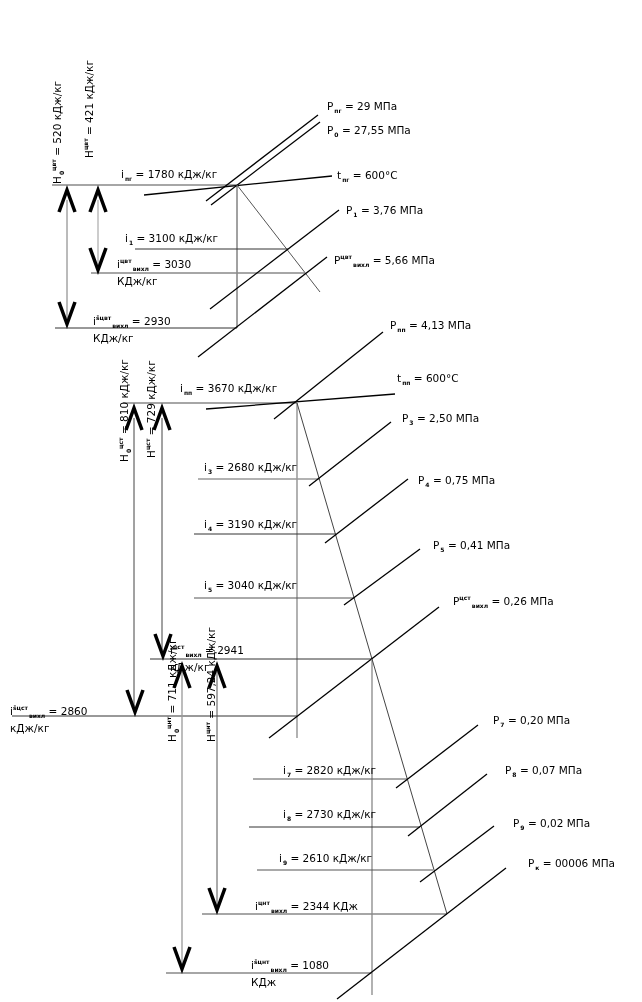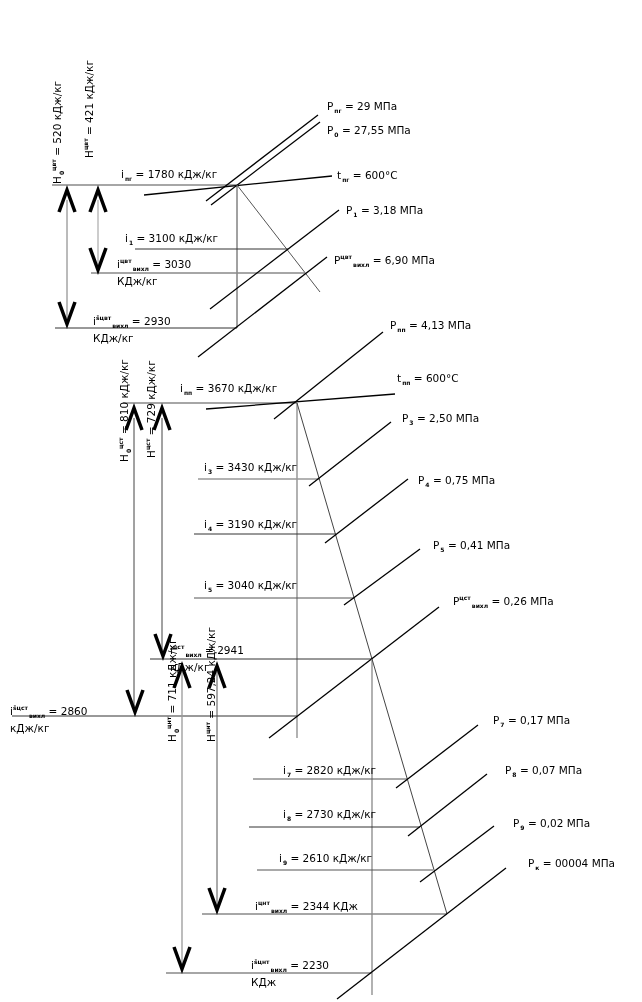--- a/index.html
+++ b/index.html
@@ -91,24 +91,24 @@
 <div class="lbl" style="left:327px;top:124px;">
   <span>P</span><span class="sub">0</span> <span>= 27,55 МПа</span>
 </div>
 <div class="lbl" style="left:337px;top:169px;">
   <span>t</span><span class="sub">пг</span> <span>= 600°C</span>
 </div>
 <div class="lbl" style="left:121px;top:168px;">
   <span>i</span><span class="sub">пг</span> <span>= 1780 кДж/кг</span>
 </div>
 <div class="lbl" style="left:346px;top:204px;">
-  <span>P</span><span class="sub">1</span> <span>= 3,18 МПа</span>
+  <span>P</span><span class="sub">1</span> <span>= 3,76 МПа</span>
 </div>
 <div class="lbl" style="left:334px;top:251px;">
-  <span>P</span><span class="sup">цвт</span><span class="sub">вихл</span> <span>= 6,90 МПа</span>
+  <span>P</span><span class="sup">цвт</span><span class="sub">вихл</span> <span>= 5,66 МПа</span>
 </div>
 <div class="lbl" style="left:125px;top:232px;">
   <span>i</span><span class="sub">1</span> <span>= 3100 кДж/кг</span>
 </div>
 <div class="lbl" style="left:117px;top:255px;">
   <span>i</span><span class="sup">цвт</span><span class="sub">вихл</span> <span>= 3030</span><br>
   <span>КДж/кг</span>
 </div>
 <div class="lbl" style="left:93px;top:312px;">
   <span>i</span><span class="sup">šцвт</span><span class="sub">вихл</span> <span>= 2930</span><br>
@@ -136,21 +136,21 @@
 <div class="lbl" style="left:418px;top:474px;">
   <span>P</span><span class="sub">4</span> <span>= 0,75 МПа</span>
 </div>
 <div class="lbl" style="left:433px;top:539px;">
   <span>P</span><span class="sub">5</span> <span>= 0,41 МПа</span>
 </div>
 <div class="lbl" style="left:453px;top:592px;">
   <span>P</span><span class="sup">цст</span><span class="sub">вихл</span> <span>= 0,26 МПа</span>
 </div>
 <div class="lbl" style="left:204px;top:461px;">
-  <span>i</span><span class="sub">3</span> <span>= 3430 кДж/кг</span>
+  <span>i</span><span class="sub">3</span> <span>= 2680 кДж/кг</span>
 </div>
 <div class="lbl" style="left:204px;top:518px;">
   <span>i</span><span class="sub">4</span> <span>= 3190 кДж/кг</span>
 </div>
 <div class="lbl" style="left:204px;top:579px;">
   <span>i</span><span class="sub">5</span> <span>= 3040 кДж/кг</span>
 </div>
 <div class="lbl" style="left:170px;top:641px;">
   <span>i</span><span class="sup">цст</span><span class="sub">вихл</span> <span>= 2941</span><br>
   <span>кДж/кг</span>
@@ -160,39 +160,39 @@
   <span>кДж/кг</span>
 </div>
 
 <div class="vert" style="left:163px;top:742px;">
   <span>H</span><span class="sub">0</span><span class="sup">цнт</span> <span>= 711 кДж/кг</span>
 </div>
 <div class="vert" style="left:202px;top:742px;">
   <span>H</span><span class="sup">цнт</span> <span>= 597,24 кДж/кг</span>
 </div>
 <div class="lbl" style="left:493px;top:714px;">
-  <span>P</span><span class="sub">7</span> <span>= 0,17 МПа</span>
+  <span>P</span><span class="sub">7</span> <span>= 0,20 МПа</span>
 </div>
 <div class="lbl" style="left:505px;top:764px;">
   <span>P</span><span class="sub">8</span> <span>= 0,07 МПа</span>
 </div>
 <div class="lbl" style="left:513px;top:817px;">
   <span>P</span><span class="sub">9</span> <span>= 0,02 МПа</span>
 </div>
 <div class="lbl" style="left:528px;top:857px;">
-  <span>P</span><span class="sub">к</span> <span>= 00004 МПа</span>
+  <span>P</span><span class="sub">к</span> <span>= 00006 МПа</span>
 </div>
 <div class="lbl" style="left:283px;top:764px;">
   <span>i</span><span class="sub">7</span> <span>= 2820 кДж/кг</span>
 </div>
 <div class="lbl" style="left:283px;top:808px;">
   <span>i</span><span class="sub">8</span> <span>= 2730 кДж/кг</span>
 </div>
 <div class="lbl" style="left:279px;top:852px;">
   <span>i</span><span class="sub">9</span> <span>= 2610 кДж/кг</span>
 </div>
 <div class="lbl" style="left:255px;top:897px;">
   <span>i</span><span class="sup">цнт</span><span class="sub">вихл</span> <span>= 2344 КДж</span>
 </div>
 <div class="lbl" style="left:251px;top:956px;">
-  <span>i</span><span class="sup">šцнт</span><span class="sub">вихл</span> <span>= 2230</span><br>
+  <span>i</span><span class="sup">šцнт</span><span class="sub">вихл</span> <span>= 1080</span><br>
   <span>КДж</span>
 </div>
 
 </body></html>

